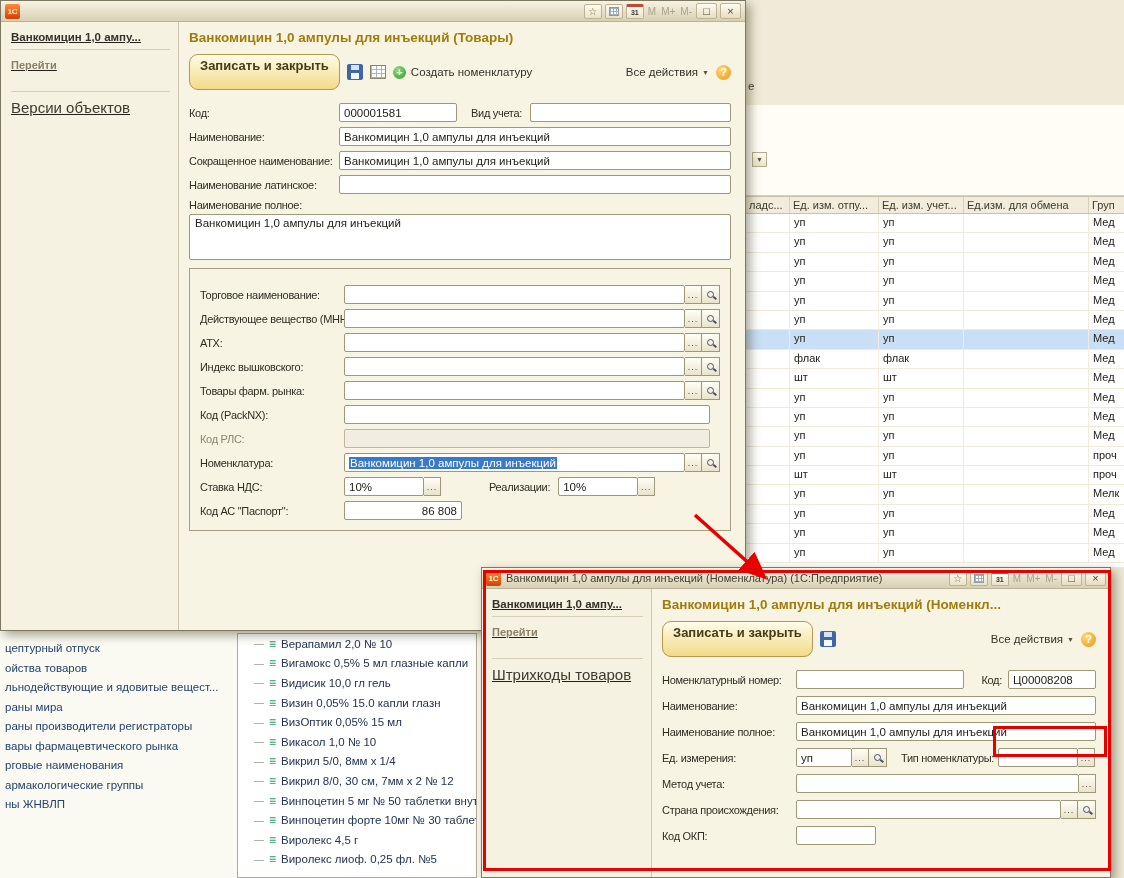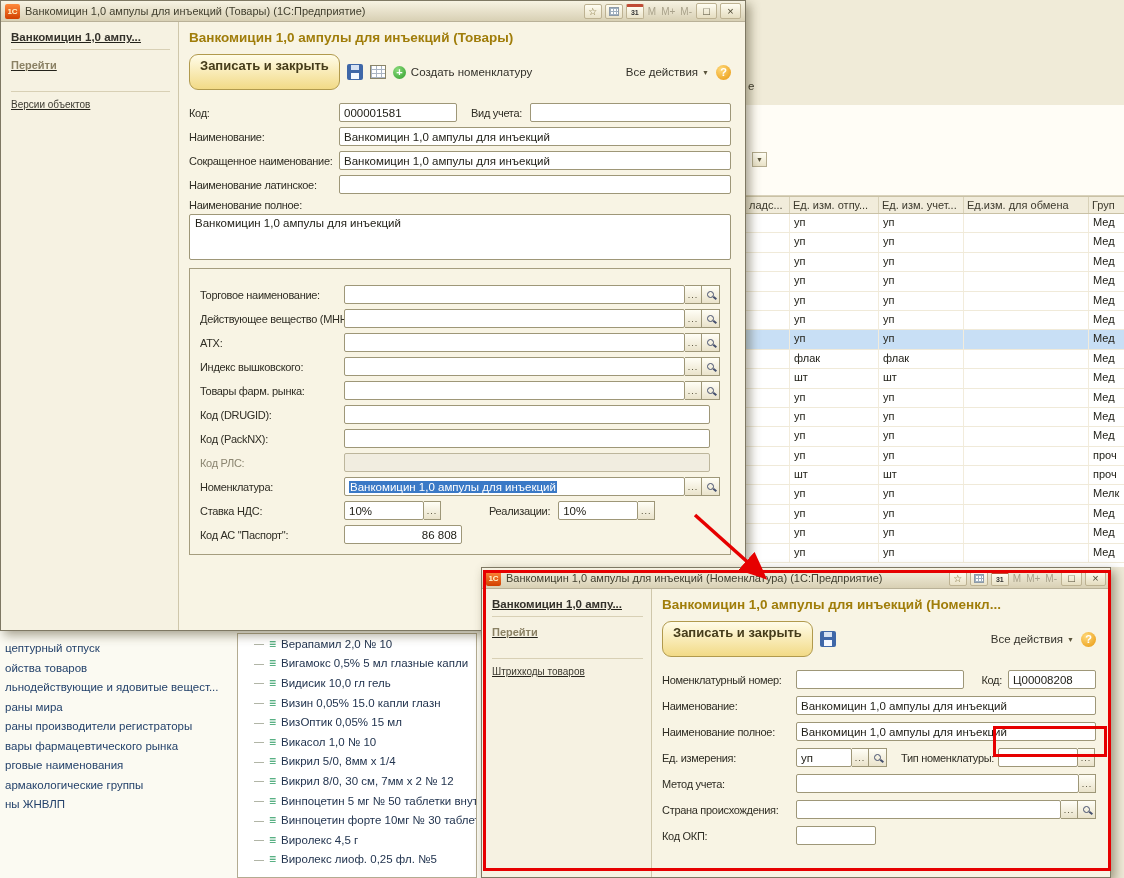--- a/index.html
+++ b/index.html
@@ -52,21 +52,21 @@
   .wbtn{width:21px;height:16px;display:flex;align-items:center;justify-content:center;font-size:11px;color:#4a452f;
     border:1px solid #bdb292;background:linear-gradient(#fffdf2,#e5ddc0);border-radius:2px;cursor:pointer;}
   .w-body{display:flex;height:calc(100% - 21px);}
 
   
   .sidebar{flex:0 0 auto;background:#f6f2e2;border-right:1px solid #cfc7ab;padding:9px 0 0 10px;overflow:hidden;text-decoration:underline;}
   .w1 .sidebar{width:178px;}
   .w2 .sidebar{width:170px;}
   .side-obj{font-weight:bold;font-size:11.5px;color:#33312a;border-bottom:1px solid #d8d0b5;padding-bottom:6px;margin-right:8px;white-space:nowrap;overflow:hidden;}
   .side-sec{margin-top:9px;color:#8a8164;font-weight:bold;font-size:11px;border-bottom:1px solid #d8d0b5;padding-bottom:20px;margin-right:8px;}
-  .side-link{margin-top:7px;color:#3c3a30;font-size:10px;cursor:pointer;white-space:nowrap;}
+  .side-link{margin-top:7px;color:#3c3a30;font-size:15px;cursor:pointer;white-space:nowrap;}
 
   
   .formarea{flex:1;padding:6px 14px 0 10px;background:#f8f4e4;overflow:hidden;}
   .form-header{font-size:13.5px;font-weight:bold;color:#a07d0a;margin:2px 0 9px;white-space:nowrap;overflow:hidden;}
   .toolbar{display:flex;align-items:center;gap:7px;margin-bottom:13px;}
   .btn-y{font-family:inherit;font-size:13px;font-weight:bold;color:#453c1b;padding:3px 10px 16px;
     background:linear-gradient(#fffce8,#f2da86);border:1px solid #b19a4d;border-radius:9px;cursor:pointer;}
   .floppy{width:16px;height:16px;position:relative;background:#3f67a8;border-radius:2px;display:inline-block;cursor:pointer;}
   .floppy::before{content:"";position:absolute;left:4px;top:1px;width:8px;height:5px;background:#d7e2f3;}
   .floppy::after{content:"";position:absolute;left:4px;bottom:1px;width:8px;height:6px;background:#f5f8ff;}
@@ -338,21 +338,20 @@
           <span class="dash">—</span>
           <span class="licon">≡</span>
           <span class="ptext">Виролекс лиоф. 0,25 фл. №5</span>
         </div>
       </div>
   </div>
 
   <div class="win w1">
     <div class="titlebar">
       <span class="app-ico">1С</span>
-      <span class="title-text">Ванкомицин 1,0 ампулы для инъекций (Товары)  (1С:Предприятие)</span>
       <span class="tb-right">
         <span class="tbtn">☆</span>
         <span class="tbtn">
             <i class="gridlines"></i>
           </span>
         <span class="tbtn cal">31</span>
         <span class="mem">M</span>
         <span class="mem">M+</span>
         <span class="mem">M-</span>
         <span class="wbtn">□</span>
@@ -439,24 +438,20 @@
                 <i class="mag"></i>
               </span>
           </div>
           <div class="frow">
             <span class="flabel">Товары фарм. рынка:</span>
             <span class="inp flex"></span>
             <span class="btn-dots">...</span>
             <span class="btn-mag">
                 <i class="mag"></i>
               </span>
-          </div>
-          <div class="frow" style="padding-right:10px">
-            <span class="flabel">Код (DRUGID):</span>
-            <span class="inp flex"></span>
           </div>
           <div class="frow" style="padding-right:10px">
             <span class="flabel">Код (PackNX):</span>
             <span class="inp flex"></span>
           </div>
           <div class="frow" style="padding-right:10px">
             <span class="flabel lbl-dis">Код РЛС:</span>
             <span class="inp flex disabled"></span>
           </div>
           <div class="frow">

